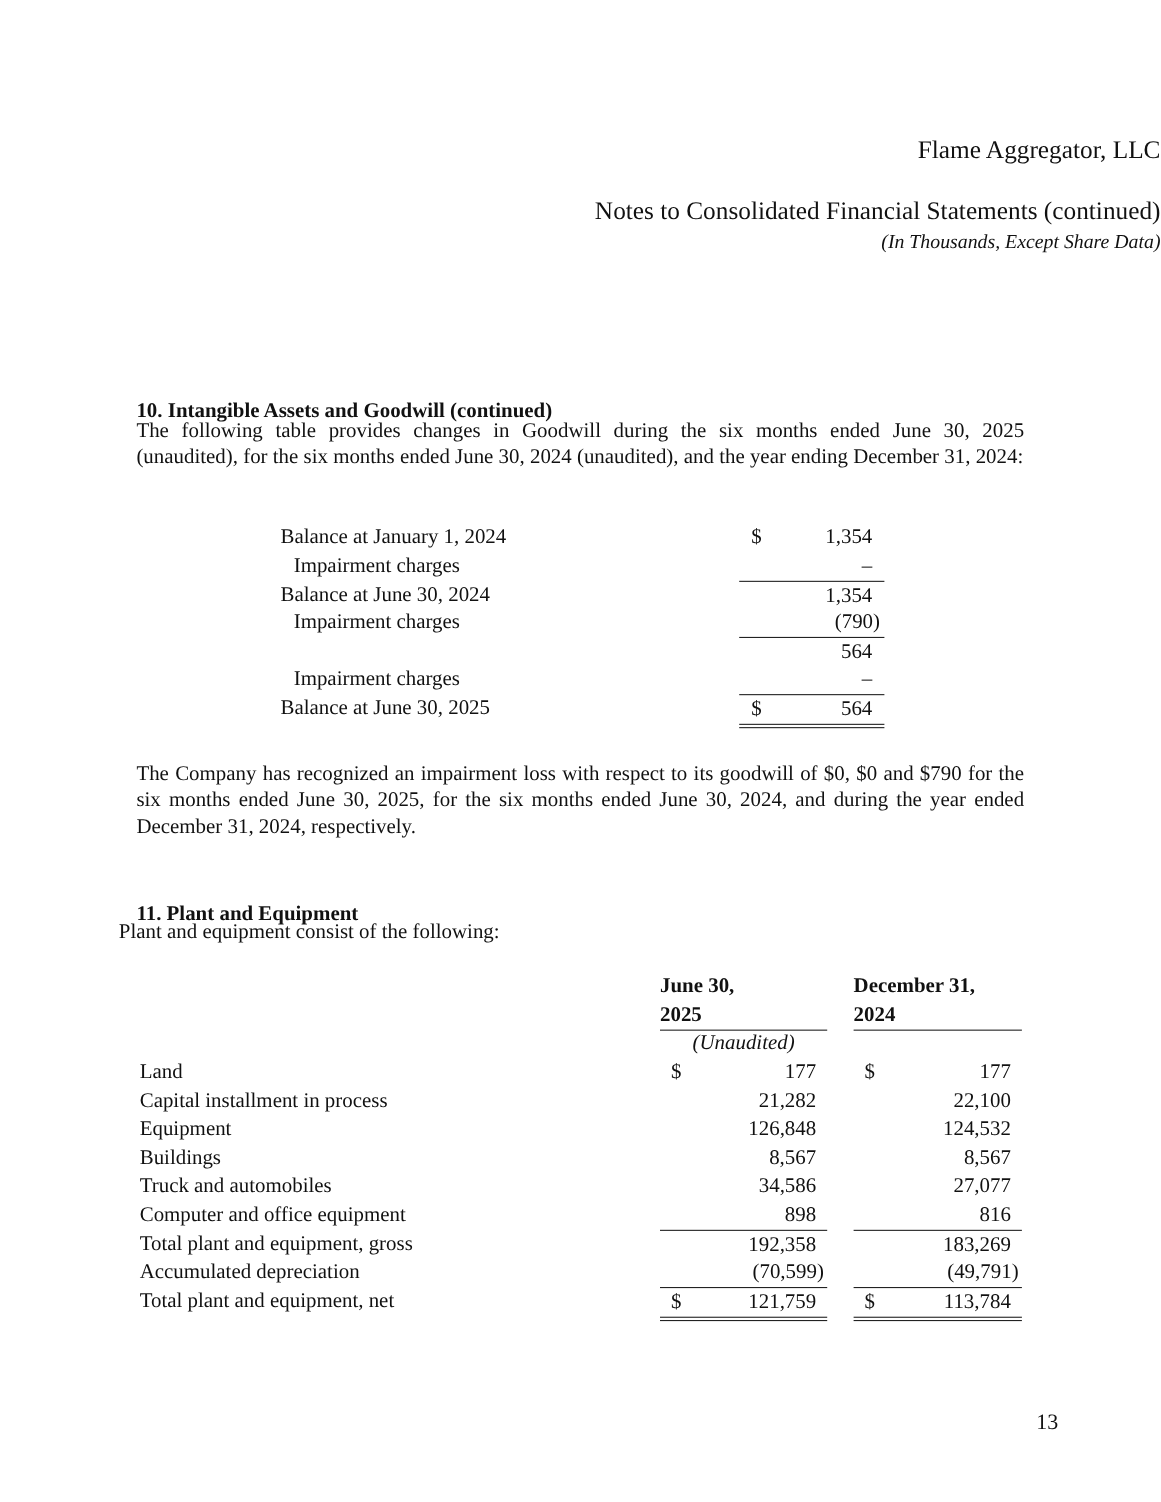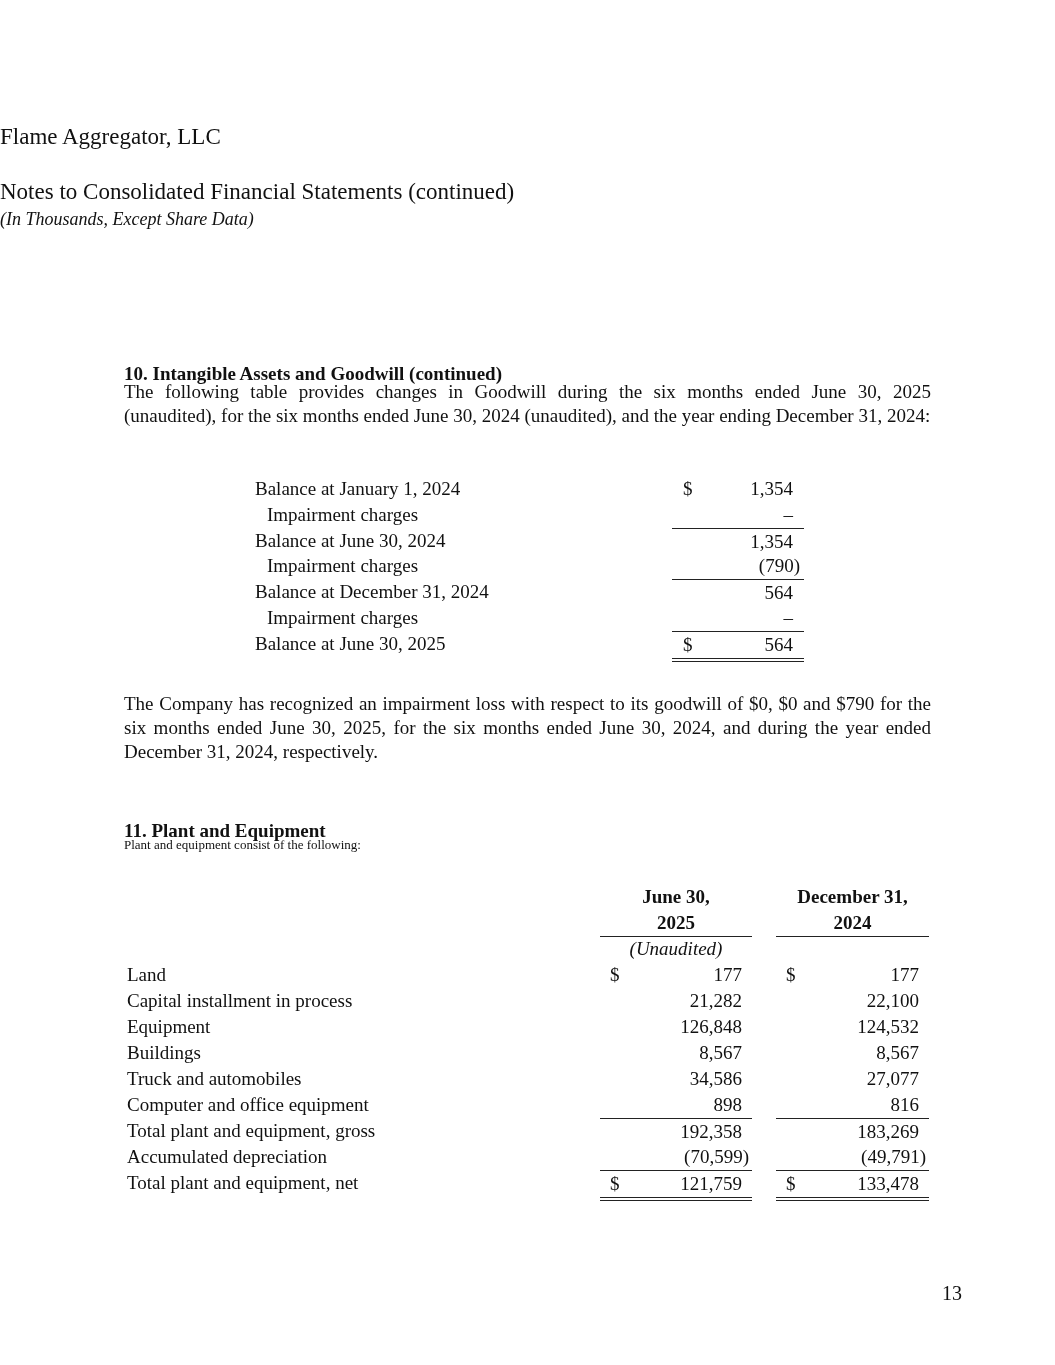--- a/index.html
+++ b/index.html
@@ -2,49 +2,49 @@
 <html><head>
 <meta charset="utf-8">
 <style>
   html, body { margin: 0; padding: 0; background: #ffffff; }
   body {
     width: 1055px; height: 1365px; position: relative; overflow: hidden;
     font-family: "Liberation Serif", "DejaVu Serif", serif;
     color: #111111;
   }
   .page { position: absolute; left: 0; top: 0; width: 1055px; height: 1365px; }
-  .center { position: absolute; left: 0; width: 1055px; text-align: left; }
+  .center { position: absolute; left: 0; width: 1055px; text-align: right; }
   .company { top: 124px; font-size: 23px; }
   .title { top: 179px; font-size: 23px; }
   .subtitle { top: 209px; font-size: 18px; font-style: italic; }
   .heading { position: absolute; left: 124px; font-size: 19px; font-weight: bold; margin-top: 31px; }
   .para {
     position: absolute; left: 124px; width: 807px; font-size: 19px;
     line-height: 24px; text-align: justify; margin: 0;
   }
   .para.last-left { text-align-last: left; }
-  .plain { position: absolute; left: 124px; font-size: 13px; }
+  .plain { position: absolute; left: 108px; font-size: 19px; }
 
   
   .gw { position: absolute; left: 255px; top: 476px; width: 550px; font-size: 19px; }
   .gw-row { position: relative; height: 25.8px; line-height: 25.8px; }
   .gw-label { position: absolute; left: 0; }
   .gw-label.indent { left: 12px; }
   .gw-cell { position: absolute; left: 417px; width: 132px; height: 25.8px; }
   .gw-dollar { position: absolute; left: 11px; }
   .gw-amount { position: absolute; right: 11px; text-align: right; }
   .gw-amount.neg { right: 4px; }
   .rule-top { border-top: 1.5px solid #222; }
   .rule-double { border-bottom: 4px double #222; }
 
   
   .pe { position: absolute; left: 127px; top: 884px; width: 805px; font-size: 19px; }
   .pe-head { position: relative; height: 52px; }
   .pe-colhead {
-    position: absolute; top: 0; text-align: center; font-weight: bold;
+    position: absolute; top: 0; font-weight: bold;
     line-height: 26px; border-bottom: 1.5px solid #222;
   }
   .pe-unaud { position: relative; height: 26px; line-height: 26px; }
   .pe-unaud span { position: absolute; left: 473px; width: 152px; text-align: center; font-style: italic; }
   .pe-row { position: relative; height: 26px; line-height: 26px; }
   .pe-label { position: absolute; left: 0; }
   .pe-cell { position: absolute; height: 26px; }
   .c1 { left: 473px; width: 152px; }
   .c2 { left: 649px; width: 153px; }
   .pe-dollar { position: absolute; left: 10px; }
@@ -85,21 +85,20 @@
         <span class="gw-amount">1,354</span>
       </span>
     </div>
     <div class="gw-row">
       <span class="gw-label indent">Impairment charges</span>
       <span class="gw-cell">
         <span class="gw-amount neg">(790)</span>
       </span>
     </div>
     <div class="gw-row">
-      <span class="gw-label">Balance at December 31, 2024</span>
       <span class="gw-cell rule-top">
         <span class="gw-amount">564</span>
       </span>
     </div>
     <div class="gw-row">
       <span class="gw-label indent">Impairment charges</span>
       <span class="gw-cell">
         <span class="gw-amount">–</span>
       </span>
     </div>
@@ -207,19 +206,19 @@
       </span>
     </div>
     <div class="pe-row">
       <span class="pe-label">Total plant and equipment, net</span>
       <span class="pe-cell c1 rule-top rule-double">
         <span class="pe-dollar">$</span>
         <span class="pe-amount">121,759</span>
       </span>
       <span class="pe-cell c2 rule-top rule-double">
         <span class="pe-dollar">$</span>
-        <span class="pe-amount">133,478</span>
+        <span class="pe-amount">113,784</span>
       </span>
     </div>
   </div>
 
   <div class="pagenum">13</div>
 </div>
 
 </body></html>

